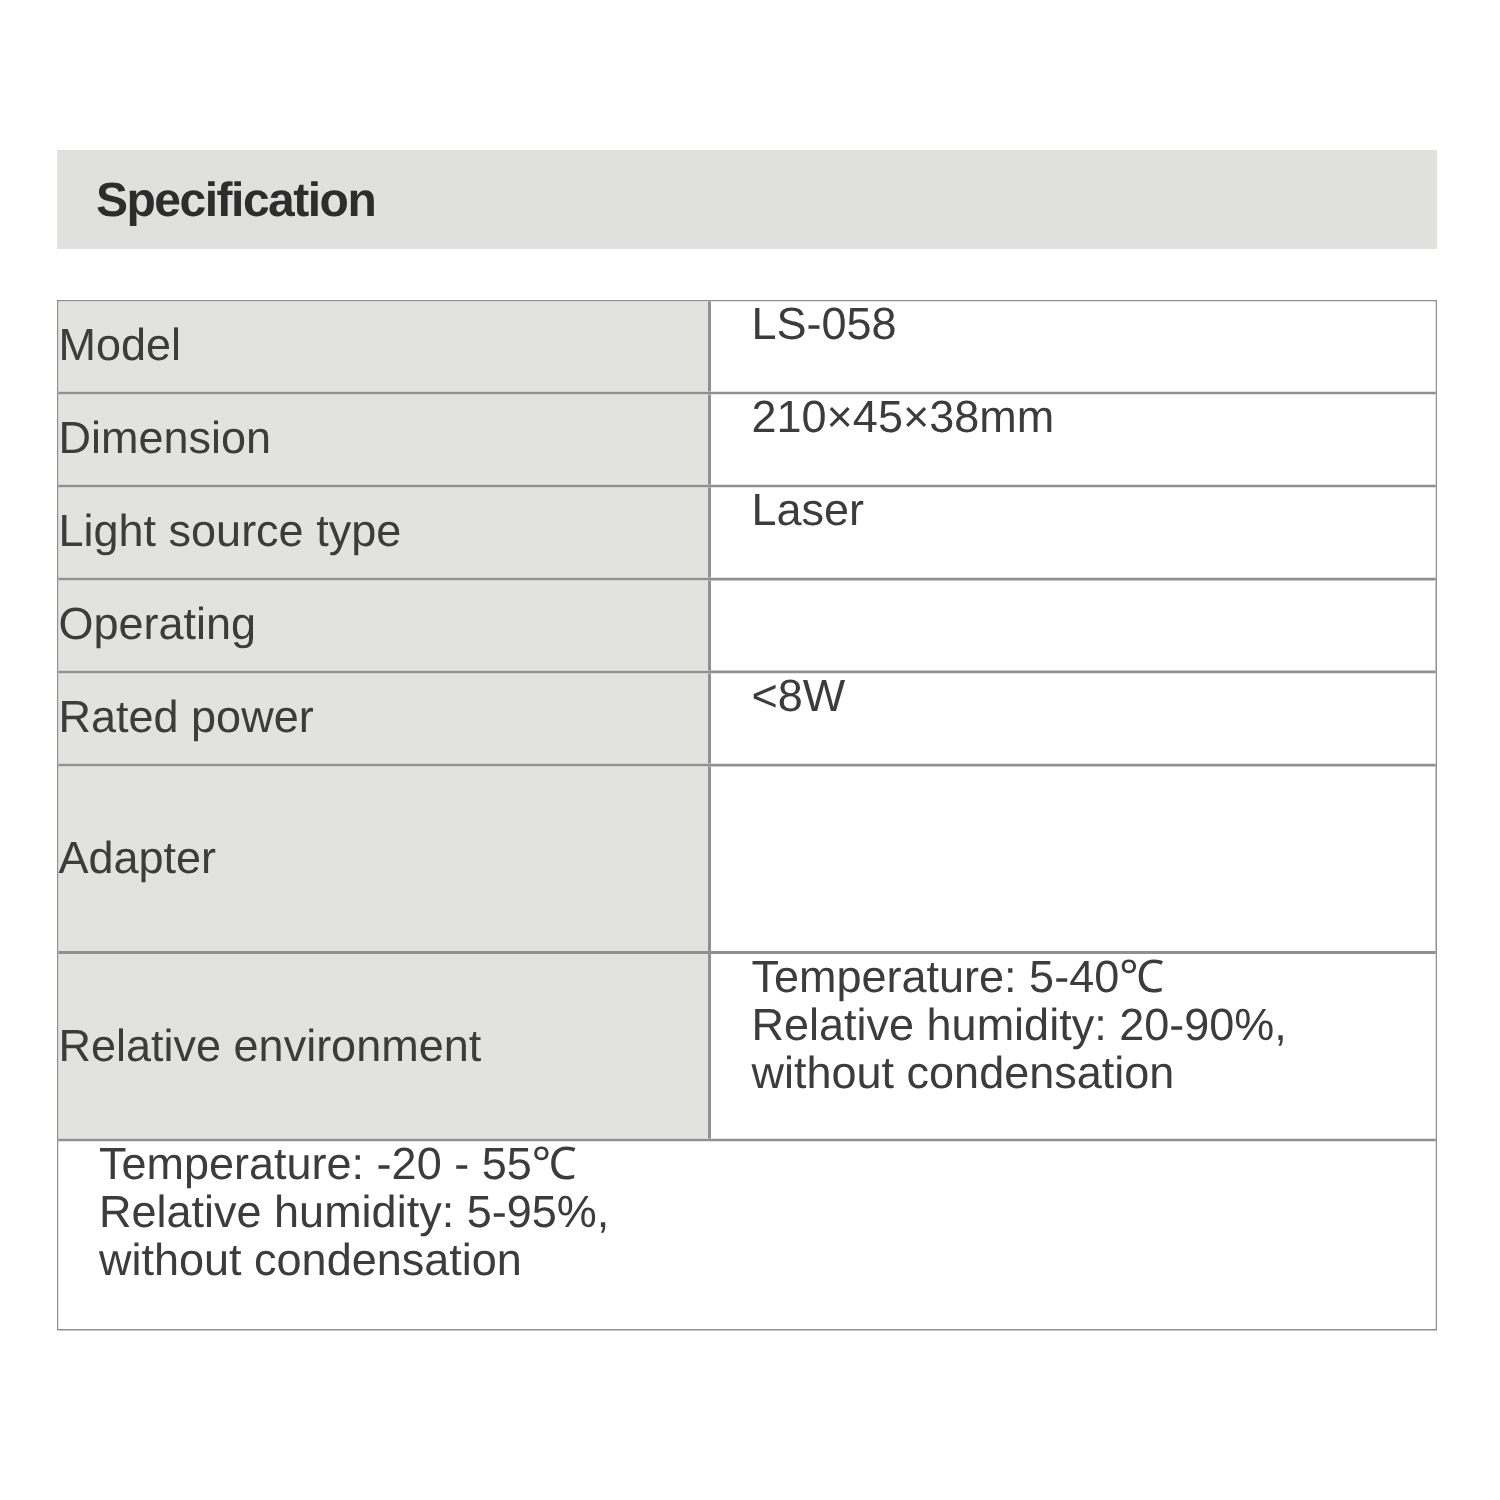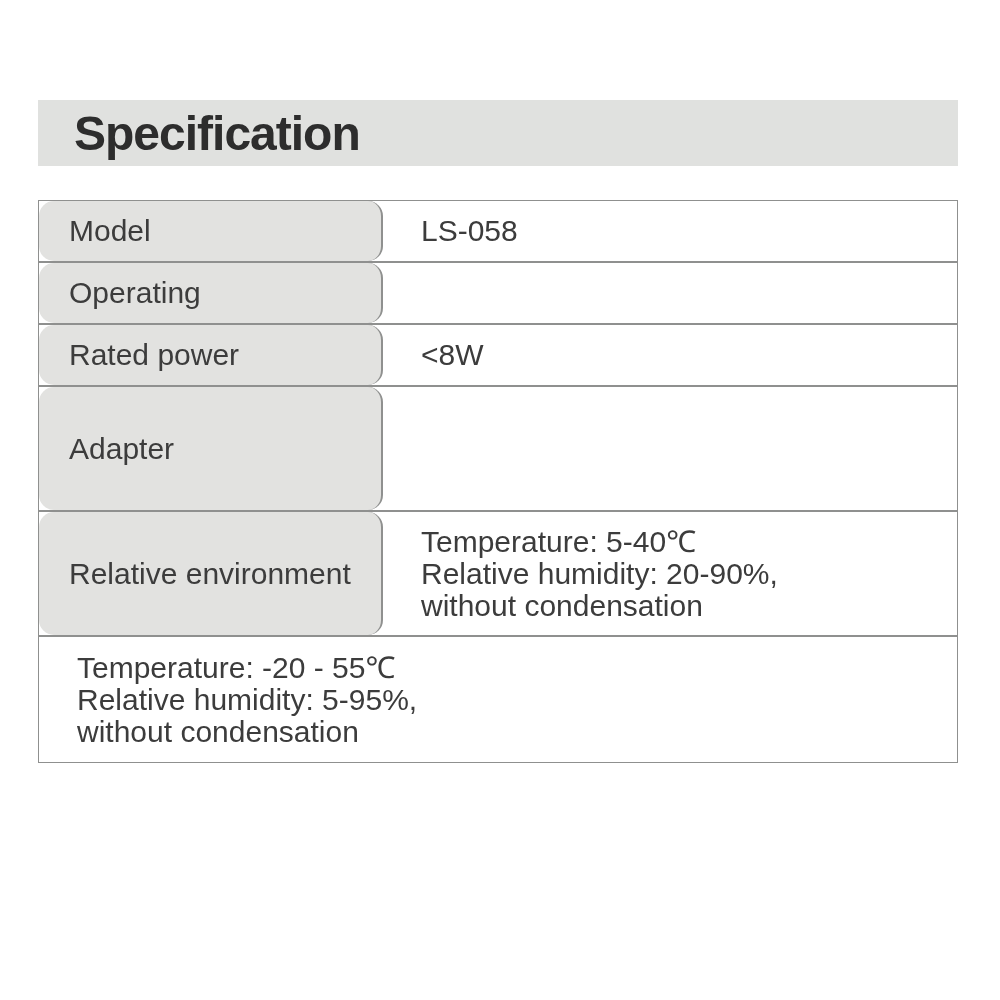--- a/index.html
+++ b/index.html
@@ -21,52 +21,50 @@
   .page { position: relative; width: 1000px; height: 1000px; }
 
   .header-bar {
     position: absolute;
     left: 38px; top: 100px;
     width: 920px; height: 66px;
     background: var(--header-bg);
     display: flex; align-items: center;
   }
   .header-bar h1 {
-    font-size: 48px;
+    font-size: 32px;
     font-weight: bold;
     letter-spacing: -1px;
     color: var(--title-text);
-    padding-left: 36px;
+    padding-left: 26px;
   }
 
   .spec-table {
     position: absolute;
     left: 38px; top: 200px;
     width: 920px;
     border: 1px solid var(--border);
   }
   .row { display: flex; border-bottom: 2px solid var(--border); }
   .row:last-child { border-bottom: none; }
   .row.h1 { height: 62px; }
   .row.h2 { height: 125px; }
 
   .cell { font-size: 30px; color: var(--cell-text); }
   .cell.label {
-    width: 344px;
+    width: 435px;
     background: var(--label-bg);
     border-right: 2px solid var(--border);
     display: flex; align-items: center;
-    padding-left: 30px;
-    border-radius: 15px;
   }
   .cell.value {
     flex: 1;
     background: var(--value-bg);
-    display: flex; flex-direction: column; justify-content: center;
-    padding-left: 38px;
+    display: flex; flex-direction: column; 
+    padding-left: 27px;
   }
   .value-line { line-height: 32px; white-space: nowrap; }
 
   
   .dc-sym {
     display: inline-block;
     position: relative;
     width: 52px; height: 18px;
     margin: 0 7px;
     transform: translateY(1px);
@@ -98,20 +96,36 @@
       <div class="row h1">
         <div class="cell label">
           <span>Model</span>
         </div>
         <div class="cell value">
           <div class="value-line">LS-058</div>
         </div>
       </div>
       <div class="row h1">
         <div class="cell label">
+          <span>Dimension</span>
+        </div>
+        <div class="cell value">
+          <div class="value-line">210×45×38mm</div>
+        </div>
+      </div>
+      <div class="row h1">
+        <div class="cell label">
+          <span>Light source type</span>
+        </div>
+        <div class="cell value">
+          <div class="value-line">Laser</div>
+        </div>
+      </div>
+      <div class="row h1">
+        <div class="cell label">
           <span>Operating</span>
         </div>
       </div>
       <div class="row h1">
         <div class="cell label">
           <span>Rated power</span>
         </div>
         <div class="cell value">
           <div class="value-line">&lt;8W</div>
         </div>

